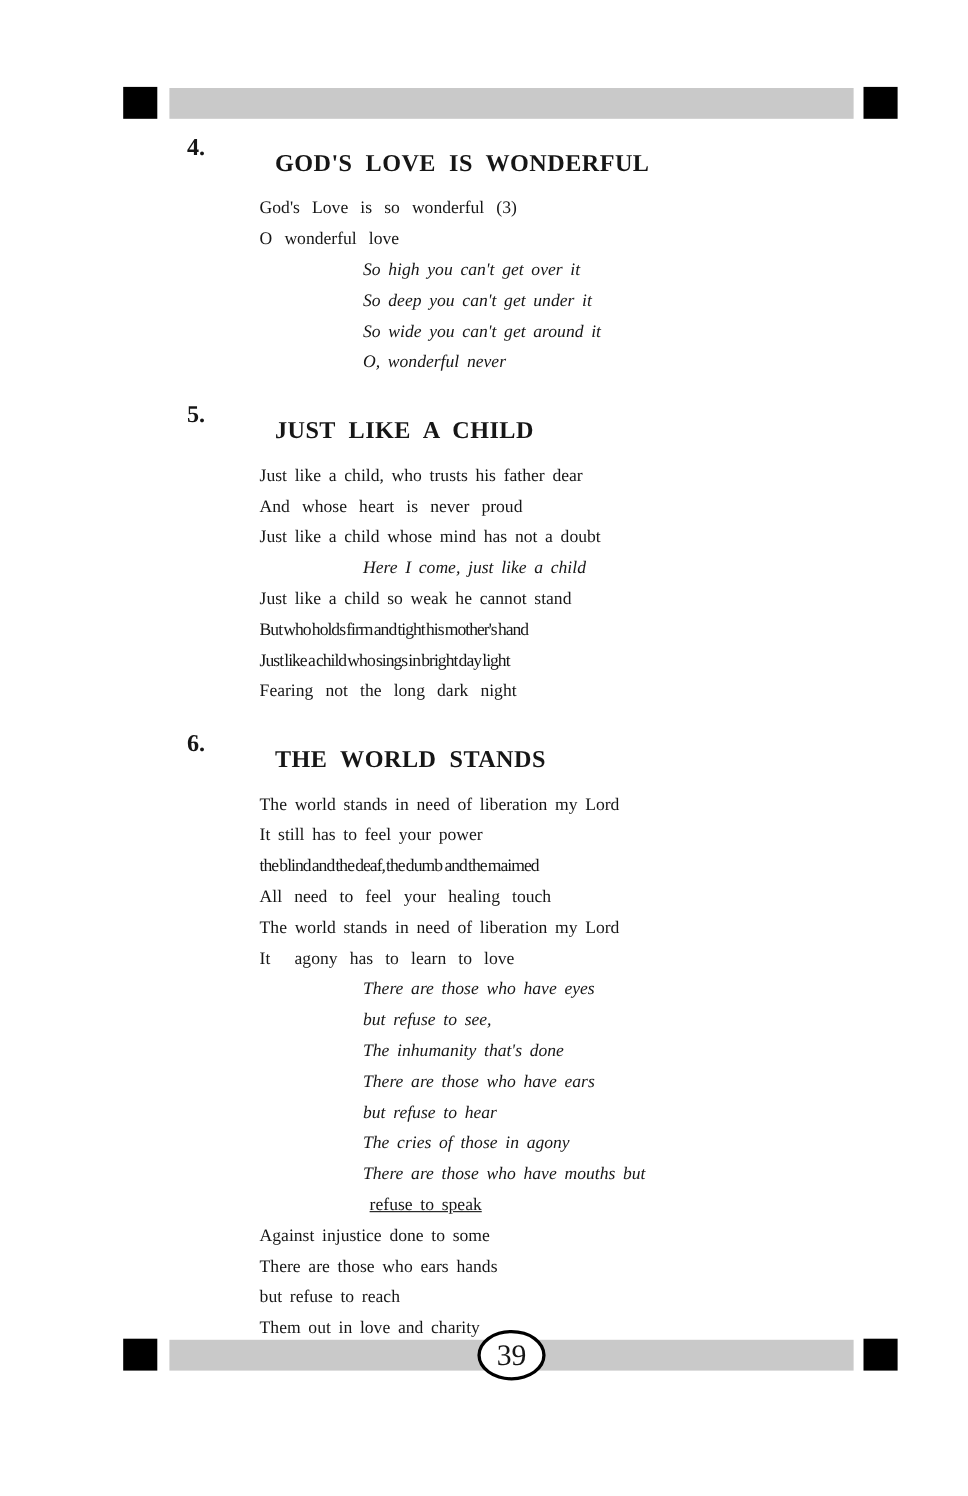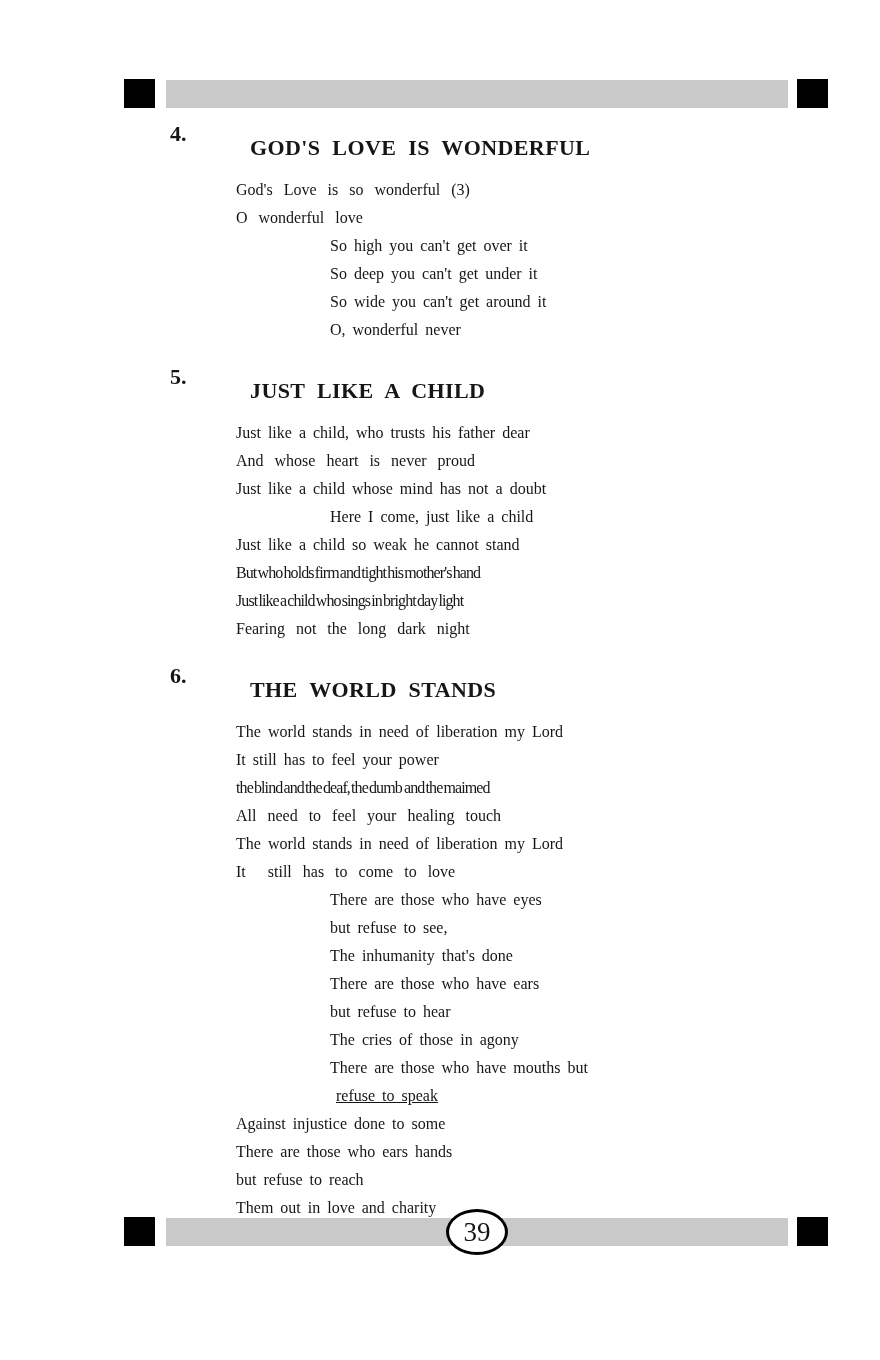--- a/index.html
+++ b/index.html
@@ -12,21 +12,21 @@
     height: 1360px;
     position: relative;
     font-family: "Liberation Serif", serif;
     color: #161616;
     overflow: hidden;
   }
 
   
   .rule-bar {
     position: absolute;
-    left: 16px;
+    left: 4px;
     width: 699px;
     height: 30px;
   }
   .rule-bar .sq {
     position: absolute;
     top: 0;
     width: 31px;
     height: 29px;
     background: #000000;
   }
@@ -88,21 +88,21 @@
     letter-spacing: 0.4px;
     word-spacing: 6px;
     white-space: pre;
   }
   .line {
     font-size: 16px;
     line-height: 28px;
     word-spacing: 3px;
     white-space: pre;
   }
-  .line.indent-1 { padding-left: 94px; }
+  .line.indent-1 { padding-left: 94px; font-style: italic; }
   .line.indent-2 { padding-left: 100px; text-decoration: underline; }
   .line.wide { word-spacing: 7px; }
   .line.condensed {
     letter-spacing: -0.9px;
     word-spacing: -2px;
   }
 </style>
 </head>
 <body style="background: rgb(255, 255, 255); color: rgb(22, 22, 22);">
 
@@ -141,21 +141,21 @@
     </section>
     <section class="song">
       <div class="song-number">6.</div>
       <div class="song-body">
         <h2 class="song-title">THE WORLD STANDS</h2>
         <div class="line indent-0">The world stands in need of liberation my Lord</div>
         <div class="line indent-0">It still has to feel your power</div>
         <div class="line indent-0 condensed">the blind and the deaf, the dumb  and the maimed</div>
         <div class="line indent-0 wide">All need to feel your healing touch</div>
         <div class="line indent-0">The world stands in need of liberation my Lord</div>
-        <div class="line indent-0 wide">It  still has to come to love</div>
+        <div class="line indent-0 wide">It  agony has to learn to love</div>
         <div class="line indent-1">There are those who have eyes</div>
         <div class="line indent-1">but refuse to see,</div>
         <div class="line indent-1">The inhumanity that's done</div>
         <div class="line indent-1">There are those who have ears</div>
         <div class="line indent-1">but refuse to hear</div>
         <div class="line indent-1">The cries of those in agony</div>
         <div class="line indent-1">There are those who have mouths but</div>
         <div class="line indent-2">refuse to speak</div>
         <div class="line indent-0">Against injustice done to some</div>
         <div class="line indent-0">There are those who ears hands</div>

